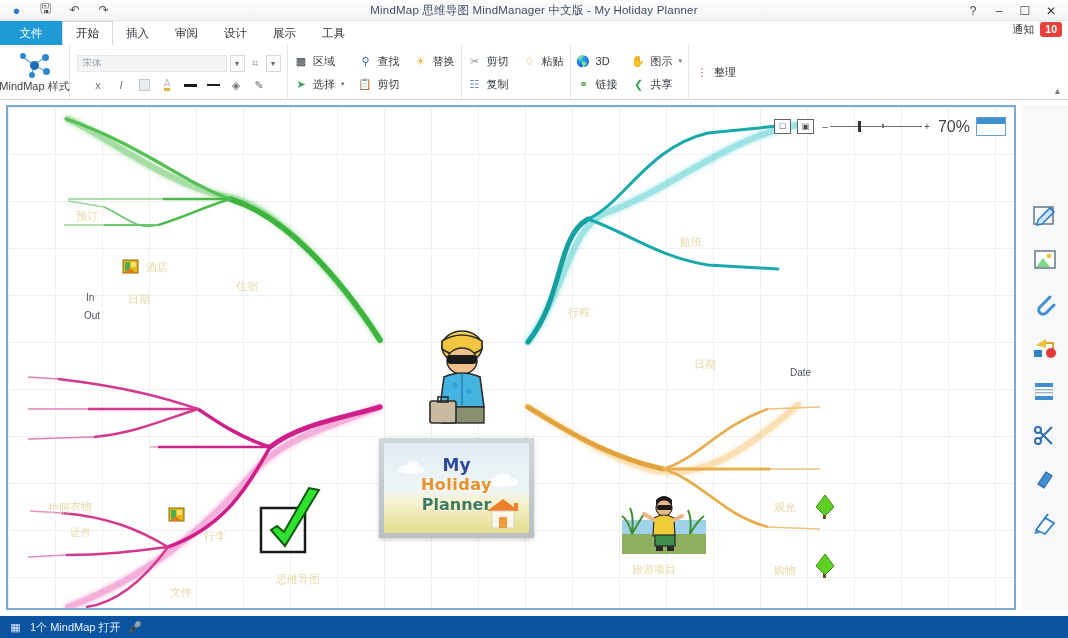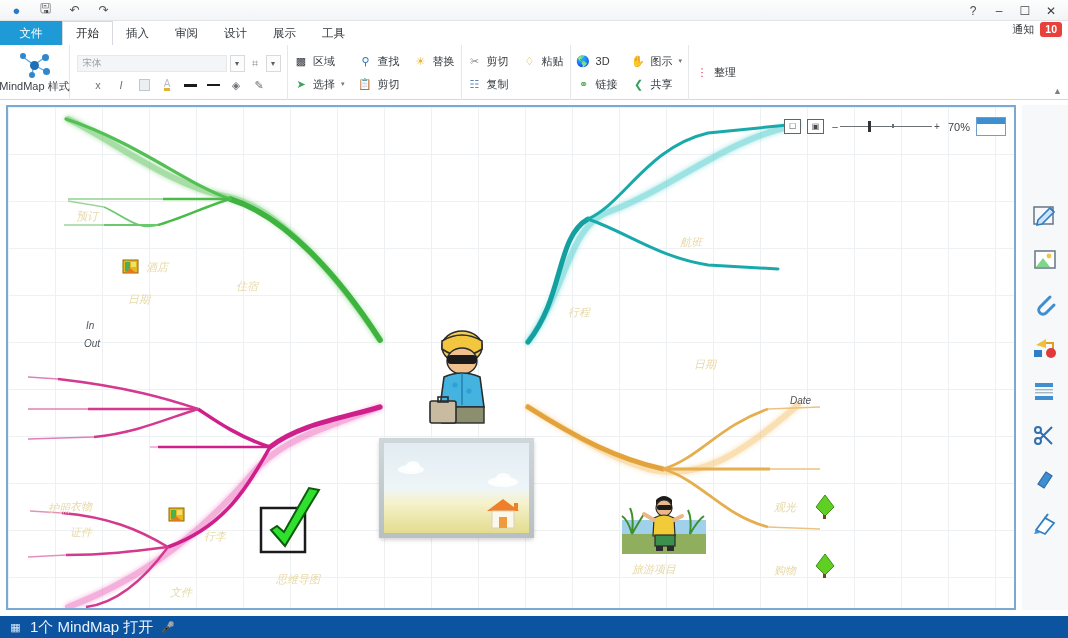--- a/index.html
+++ b/index.html
@@ -183,23 +183,22 @@
     background-size: 47px 47px;
   }
   #mapsvg { position: absolute; left: 0; top: 0; }
 
   .node-lbl {
     position: absolute;
     font-size: 11px;
     color: #e7d9a8;
     white-space: nowrap;
     font-family: "Liberation Serif", serif;
-    font-style: italic;
-  }
-  .node-lbl.dark { color: #4d545c; font-family: "Liberation Sans", sans-serif; font-size: 10px; margin-top: 28px; }
+  }
+  .node-lbl.dark { color: #4d545c; font-family: "Liberation Sans", sans-serif; font-size: 10px; }
 
   
   #center-node {
     position: absolute; left: 371px; top: 331px;
     width: 155px; height: 100px;
     border-radius: 4px;
     background: linear-gradient(#dfe9ef 0%, #e8f1f5 45%, #f3f0cf 62%, #e9e39a 100%);
     border: 5px solid;
     border-image: linear-gradient(#cfd6da, #b9c0c4) 1;
     box-shadow: 0 2px 4px rgba(0,0,0,.18);
@@ -255,21 +254,21 @@
     width: 92px; height: 1px; background: #6d7277; position: relative;
   }
   #zoomctl .thumb {
     position: absolute; left: 28px; top: -5px;
     width: 3px; height: 11px; background: #2f3438;
   }
   #zoomctl .tick {
     position: absolute; left: 52px; top: -2px;
     width: 2px; height: 4px; background: #6d7277;
   }
-  #zoompct { font-size: 11px; color: #3f4448; }
+  #zoompct { font-size: 16px; color: #3f4448; }
   #fitbtn {
     width: 30px; height: 19px;
     border: 1px solid #6b9fce; background: #fff;
     display: flex; flex-direction: column;
   }
   #fitbtn .top { height: 6px; background: #3e8fd0; }
 
   
   #sidebar {
     position: absolute; right: 0; top: 105px;
@@ -290,33 +289,34 @@
     width: 1068px; height: 22px;
     background: #0c54a0;
     display: flex; align-items: center;
     padding-left: 8px; gap: 7px;
   }
   #statusbar .s-ico {
     width: 15px; height: 14px;
     display: flex; align-items: center; justify-content: center;
     font-size: 11px; color: #d7e6f7;
   }
-  #statusbar .s-txt { font-size: 15px; color: #eaf2fb; }
+  #statusbar .s-txt { font-size: 11px; color: #eaf2fb; }
   #sb-gap { position:absolute; left:0; bottom:22px; width:1068px; height:6px; background:#ffffff;}
 </style>
 </head>
 <body>
 
 <div id="titlebar">
   <div class="qat">
     <span class="qat-ico app">●</span>
     <span class="qat-ico save">🖫</span>
     <span class="qat-ico undo">↶</span>
     <span class="qat-ico redo">↷</span>
   </div>
+  <div id="win-title">MindMap 思维导图 MindManager 中文版 - My Holiday Planner</div>
   <div id="win-ctrls">
     <span>?</span>
     <span>–</span>
     <span>☐</span>
     <span class="close">✕</span>
   </div>
 </div>
 
 <div id="tabstrip">
   <div id="tab-file">文件</div>
@@ -576,20 +576,25 @@
       <rect x="9" y="21" width="3" height="4" fill="#6b4a1f"></rect>
     </svg>
   </div>
 
   <div id="center-node">
     <div class="sky"></div>
     <div class="cloud" style="left:14px; top:22px; width:26px; height:9px;"></div>
     <div class="cloud" style="left:22px; top:18px; width:14px; height:11px;"></div>
     <div class="cloud" style="left:104px; top:34px; width:30px; height:10px;"></div>
     <div class="cloud" style="left:112px; top:30px; width:15px; height:11px;"></div>
+    <div id="center-txt">
+      <div class="l1">My</div>
+      <div class="l2">Holiday</div>
+      <div class="l3">Planner</div>
+    </div>
     <svg id="house" viewBox="0 0 40 36">
       <path d="M4 16 L20 4 L36 16 Z" fill="#ef7f28"></path>
       <rect x="9" y="16" width="22" height="17" fill="#fbf7ea" stroke="#d9d2bb" stroke-width="1"></rect>
       <rect x="16" y="22" width="8" height="11" fill="#ef9a3c"></rect>
       <rect x="31" y="8" width="4" height="7" fill="#ef7f28"></rect>
     </svg>
   </div>
 
   <svg id="traveler" class="deco" viewBox="0 0 80 104">
     <ellipse cx="40" cy="24" rx="20" ry="16" fill="#f5cf55" stroke="#2b2b2b" stroke-width="1.6"></ellipse>

